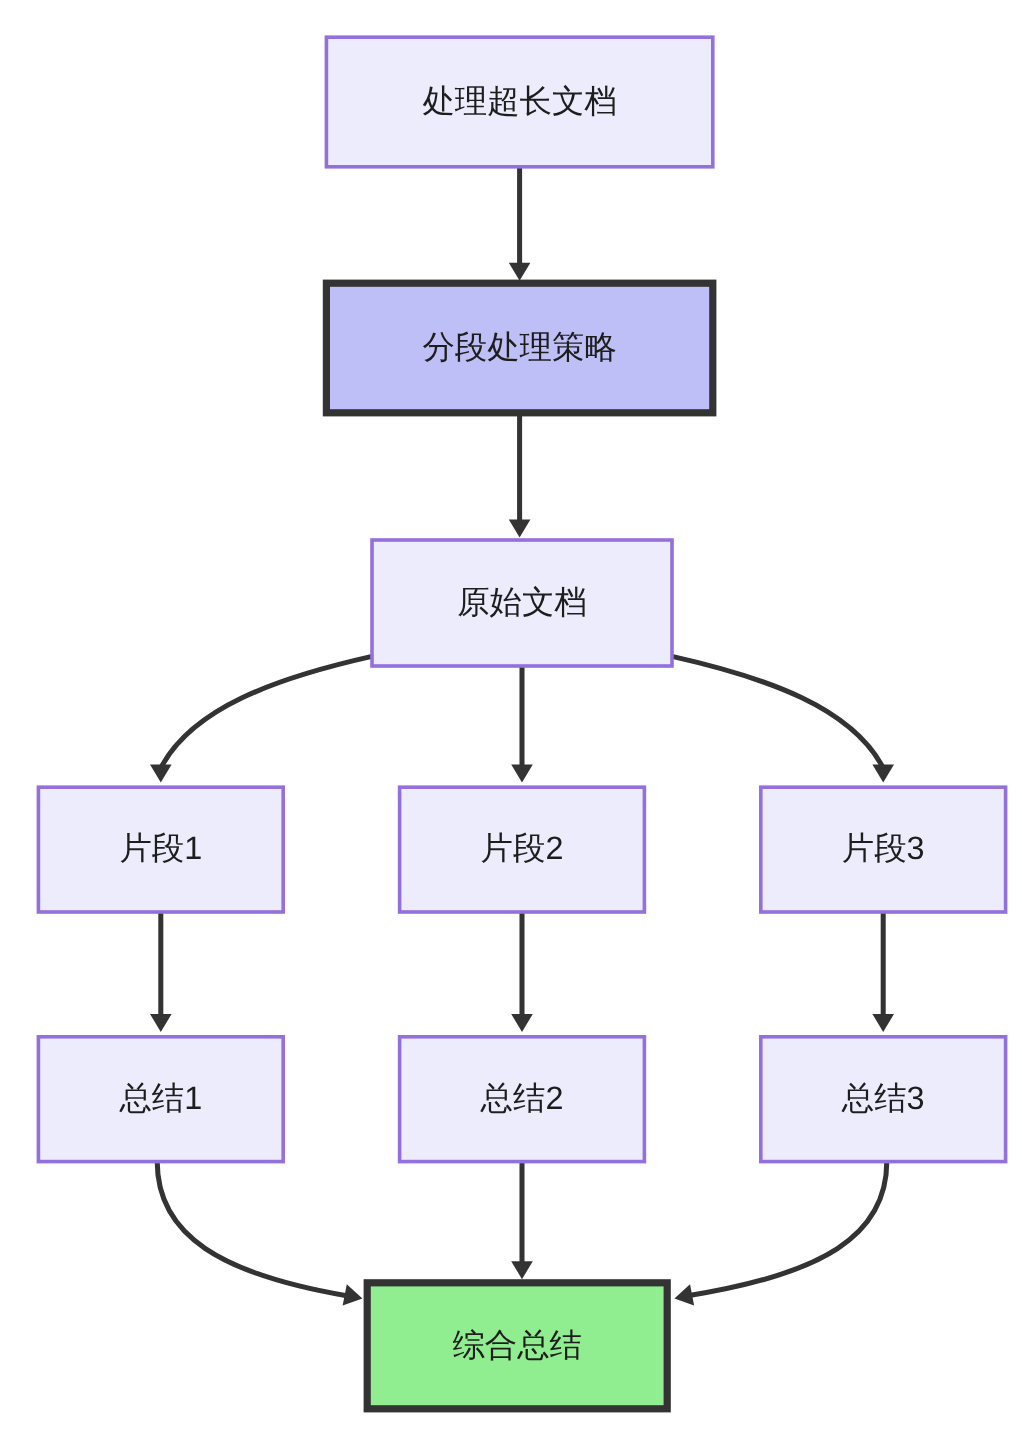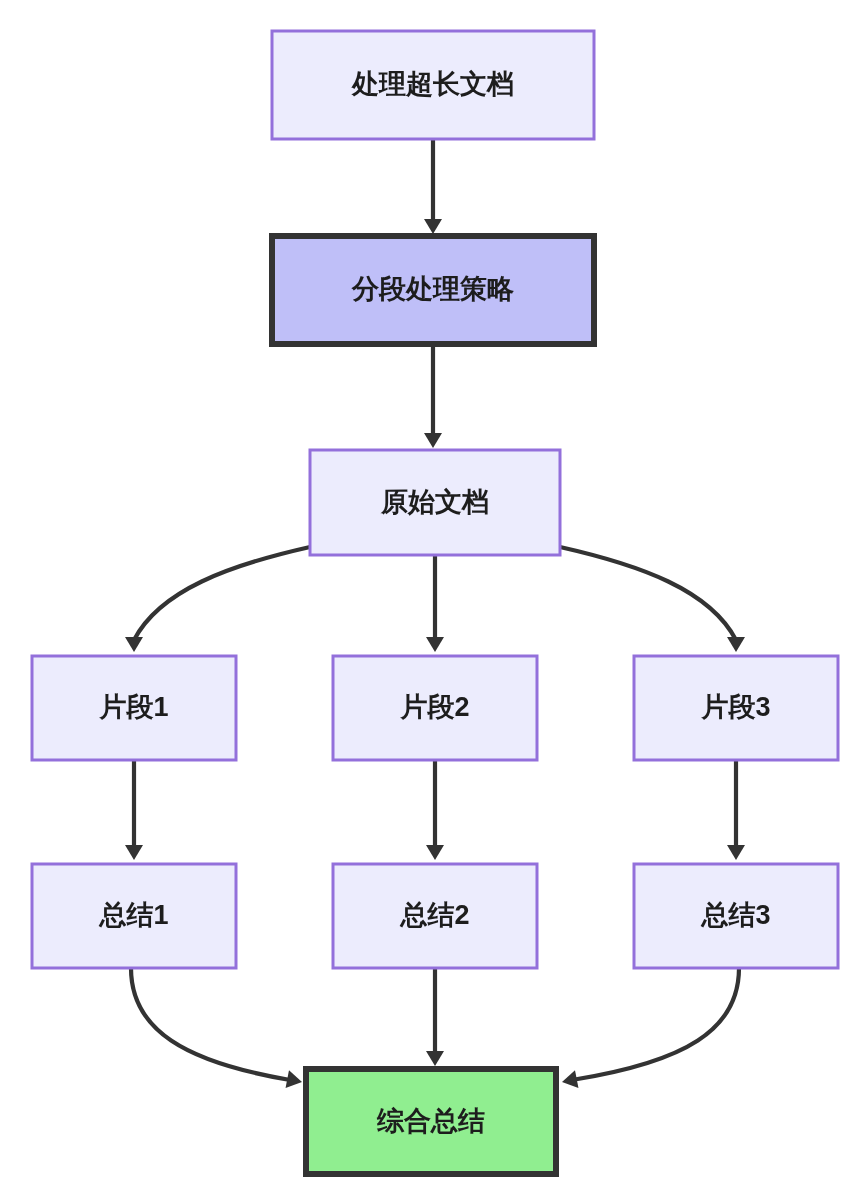--- a/index.html
+++ b/index.html
@@ -10,21 +10,20 @@
   body {
     width: 852px;
     height: 1196px;
     font-family: "Liberation Sans", "DejaVu Sans", sans-serif;
     overflow: hidden;
   }
   #flowchart-root {
     position: relative;
     width: 852px;
     height: 1196px;
-    font-weight: bold;
   }
   svg.flow-canvas {
     display: block;
     width: 852px;
     height: 1196px;
   }
   .node-rect {
     stroke-linejoin: miter;
   }
   .node-normal {

